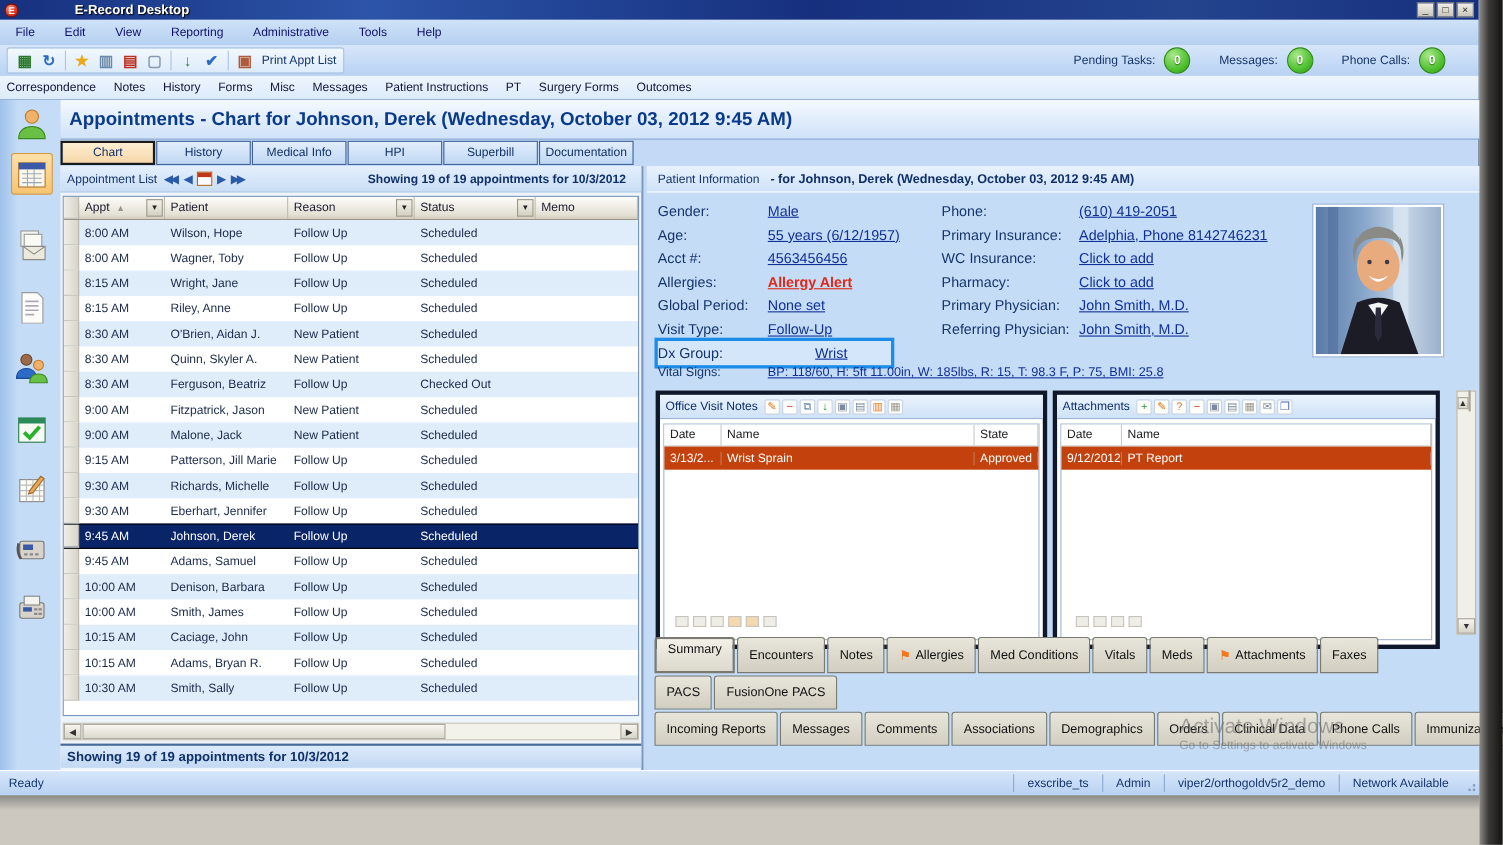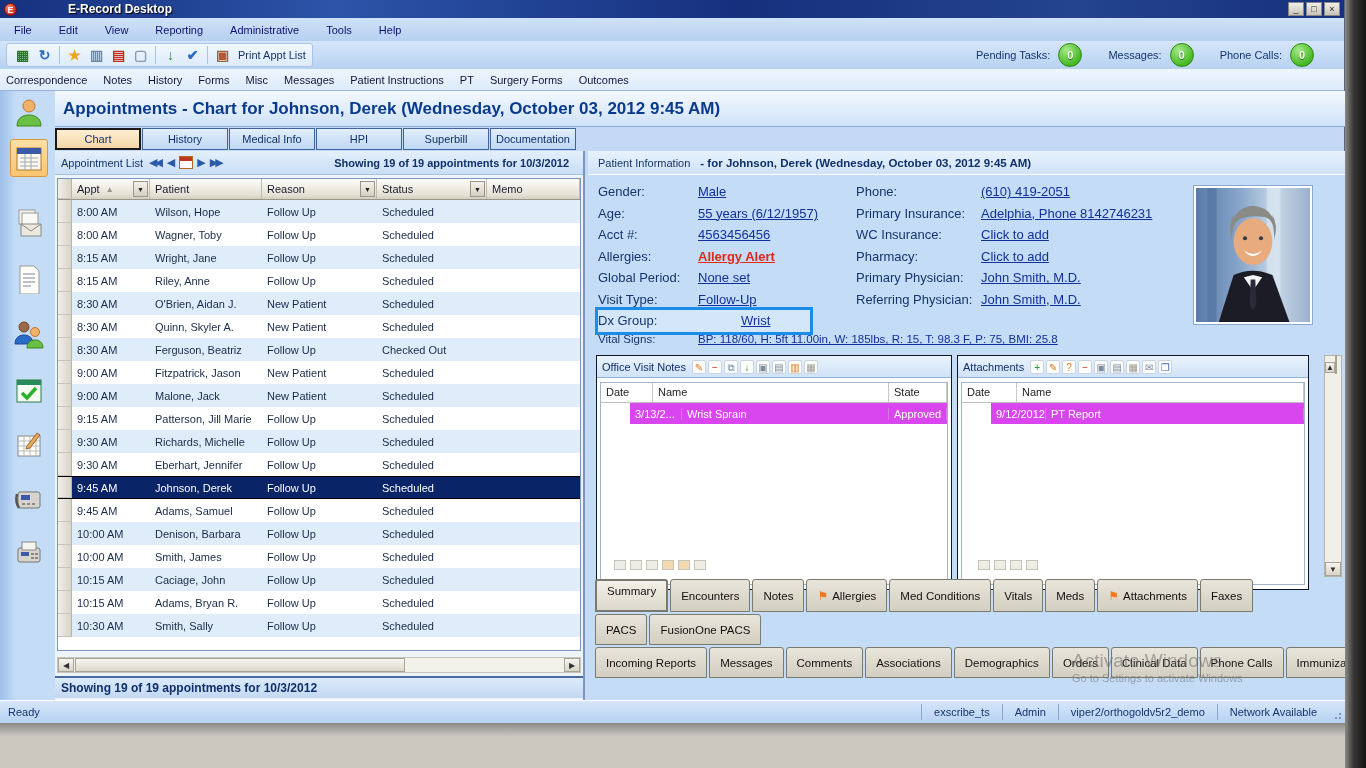--- a/index.html
+++ b/index.html
@@ -123,34 +123,34 @@
   .fvalue { color:#10309a; text-decoration:underline; cursor:pointer; }
   .fvalue.alert { color:#e02818; font-weight:bold; }
   .frow.highlight { outline:3px solid #1b8ce8; outline-offset:0px; background:#d4e6f9; width:212px;gap:43px; }
   .vitals-row { position:absolute; left:10px; top:182px; display:flex; font-size:11.5px; align-items:center; }
   .photo-frame { position:absolute; left:605px; top:34px; width:120px; height:140px;
     border:1px solid #8aa8d0; background:#fff; padding:2px; }
   .photo-frame svg { width:100%; height:100%; display:block; }
 
   
   .panelzone { position:absolute; left:8px; top:204px; width:749px; height:226px; }
-  .notepanel { position:absolute; top:0; height:235px; border:1px solid #0f172a; background:#fff; }
+  .notepanel { position:absolute; top:0; height:235px; border:4px solid #0f172a; background:#fff; }
   .notepanel.ovn { left:0; width:356px; }
   .notepanel.att { left:361px; width:352px; }
   .np-head { height:22px; background:linear-gradient(180deg,#eaf3fd,#cfe2f7);
     border-bottom:1px solid #9ab4d8; display:flex; align-items:center; padding:0 5px;
     font-size:11px; color:#10306a; }
   .np-icons { display:flex; gap:2px; margin-left:6px; }
   .np-ic { width:14px; height:14px; font-size:10px; line-height:13px; text-align:center;
     background:#fdfdfa; border:1px solid #c8d4e4; border-radius:2px; }
   .np-table { position:absolute; left:3px; top:26px; right:3px; bottom:4px; border:1px solid #a0b4cc; background:#fff; }
   .np-thead { display:flex; height:20px; border-bottom:1px solid #c0c0c0; font-size:11px; color:#222; background:#fff; }
   .np-th { padding:3px 0 0 5px; border-right:1px solid #c8c8c8; }
   .np-row { display:flex; height:21px; font-size:11px; align-items:center; }
-  .np-row.selected { background:#d946ef; color:#fff;margin-left:29px; }
+  .np-row.selected { background:#c2410c; color:#fff; }
   .np-td { padding-left:5px; overflow:hidden; white-space:nowrap; border-right:1px solid rgba(200,200,200,.4); }
   .vscroll { position:absolute; left:728px; top:0; width:18px; height:222px;
     background:#f0efe8; border:1px solid #b8b4a8; }
   .vscroll .scroll-arrow { width:16px; margin:0; }
   .vthumb { width:14px; height:55px; margin:2px auto; background:linear-gradient(90deg,#f6f5ee,#d4d0c4); border:1px solid #a8a498; }
   .vscroll .bottom { position:absolute; bottom:0; left:0; }
   .stub-icons { position:absolute; top:205px; display:flex; gap:4px; opacity:.7; }
   .stub-ic { width:12px; height:10px; background:#e8e6dc; border:1px solid #b0aca0; }
 
   

